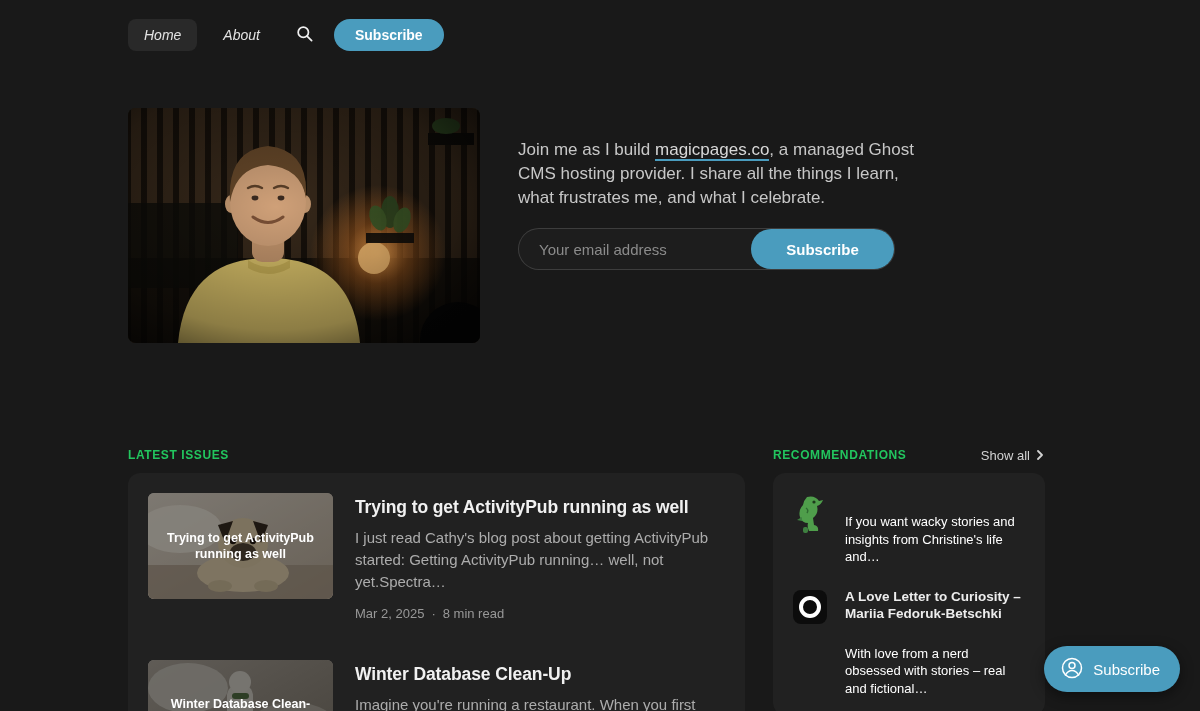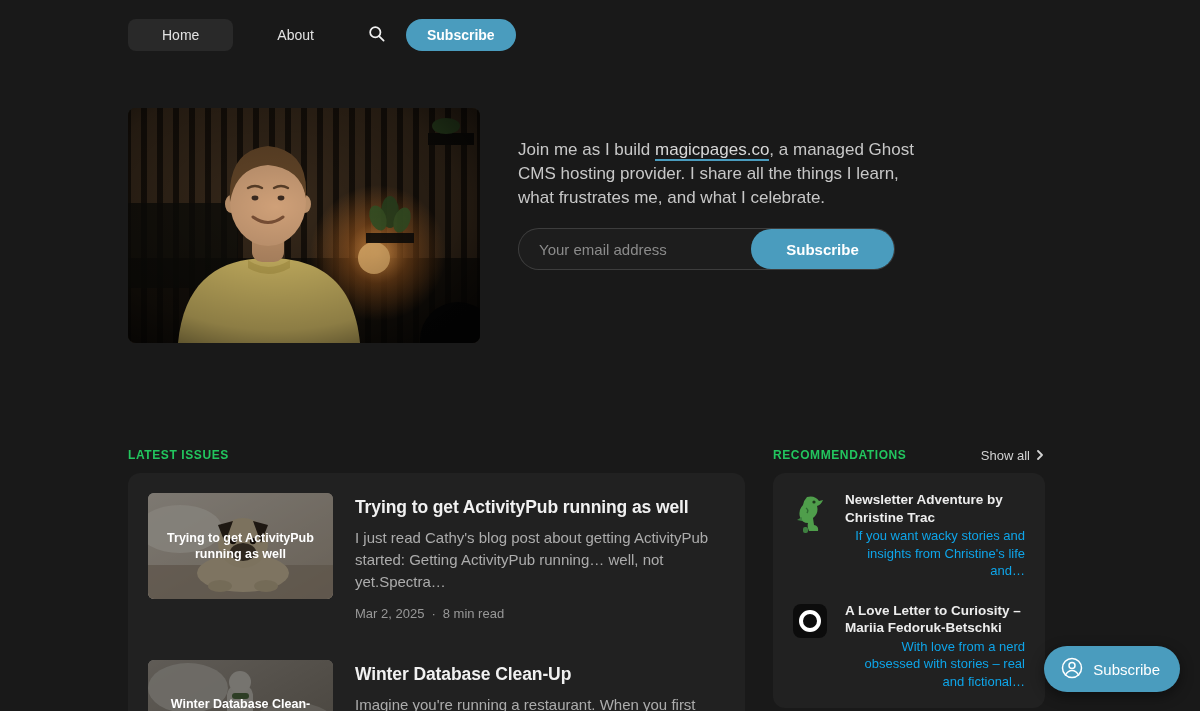--- a/index.html
+++ b/index.html
@@ -9,21 +9,21 @@
     font-family:"Liberation Sans", sans-serif;
     color:#f2f2f2;
     position:relative;
   }
   .container { position:absolute; left:128px; width:917px; }
 
   
   .header { top:0; height:70px; display:flex; align-items:center; justify-content:space-between; }
   .site-title { font-size:24px; font-weight:700; color:#f0f0f0; letter-spacing:0.2px; }
   .nav { display:flex; align-items:center; gap:10px; }
-  .nav-item { font-size:14px; color:#e3e3e3; padding:8px 34px; border-radius:8px; cursor:pointer; }
+  .nav-item { font-size:14px; color:#e3e3e3; padding:8px 16px; border-radius:8px; cursor:pointer;font-style:italic; }
   .nav-item.active { background:rgba(255,255,255,0.07); }
   .search-btn { width:38px; height:34px; display:flex; align-items:center; justify-content:center; cursor:pointer; }
   .btn-subscribe {
     background:#4a9cbe; color:#fff; font-size:14px; font-weight:700;
     border:none; border-radius:999px; padding:8px 21px; cursor:pointer;
     font-family:"Liberation Sans", sans-serif;
   }
 
   
   .hero { top:108px; display:flex; gap:38px; }
@@ -82,21 +82,21 @@
   .post-title { font-size:17.5px; font-weight:700; color:#f1f1f1; letter-spacing:-0.1px; }
   .post-excerpt { margin-top:9px; font-size:15px; line-height:1.48; color:#acacac; max-width:375px; }
   .post-meta { margin-top:12px; font-size:13px; color:#989898; display:flex; gap:7px; align-items:center; }
 
   
   .recs-card { padding:18px 20px; }
   .rec { display:flex; gap:14px; cursor:pointer; }
   .rec + .rec { margin-top:22px; }
   .rec-icon-box { width:38px; flex-shrink:0; padding-top:2px; }
   .rec-title { font-size:13.5px; font-weight:700; color:#ededed; line-height:1.3; }
-  .rec-desc { margin-top:1px; font-size:13px; line-height:1.35; color:#0ea5e9;text-align:right; }
+  .rec-desc { margin-top:22px; font-size:13px; line-height:1.35; color:#ffffff; }
   .ring-avatar {
     width:34px; height:34px; border-radius:8px; background:#0c0c0c;
     display:flex; align-items:center; justify-content:center;
   }
   .ring-avatar .ring { width:22px; height:22px; border:4px solid #fff; border-radius:50%; }
 
   
   .portal-btn {
     position:absolute; right:20px; bottom:19px; height:46px; padding:0 20px 0 16px;
     background:#4a9cbe; border:none; border-radius:999px; cursor:pointer;
@@ -278,21 +278,20 @@
             <svg width="36" height="42" viewBox="0 0 36 42">
               <path d="M14 4 Q22 2 26 8 L30 7 Q28 12 24 13 Q26 20 20 25 L21 32 Q26 33 25 38 L16 38 Q14 34 15 30 Q9 30 7 24 Q5 17 10 12 Q11 7 14 4 Z" fill="#4f9e4b"></path>
               <circle cx="21" cy="9" r="1.6" fill="#1d3a1c"></circle>
               <path d="M9 24 L4 27 L9 28 Z" fill="#3e8040"></path>
               <rect x="10" y="34" width="5" height="6" rx="2" fill="#3e8040"></rect>
               <path d="M13 15 Q16 17 14 20" stroke="#2f6b31" stroke-width="1.4" fill="none"></path>
             </svg>
           </span>
         </div>
         <div>
-          <div class="rec-title">Newsletter Adventure by Christine Trac</div>
           <div class="rec-desc">If you want wacky stories and insights from Christine's life and…</div>
         </div>
       </div>
 
       <div class="rec">
         <div class="rec-icon-box">
           <div class="ring-avatar">
             <div class="ring"></div>
           </div>
         </div>

